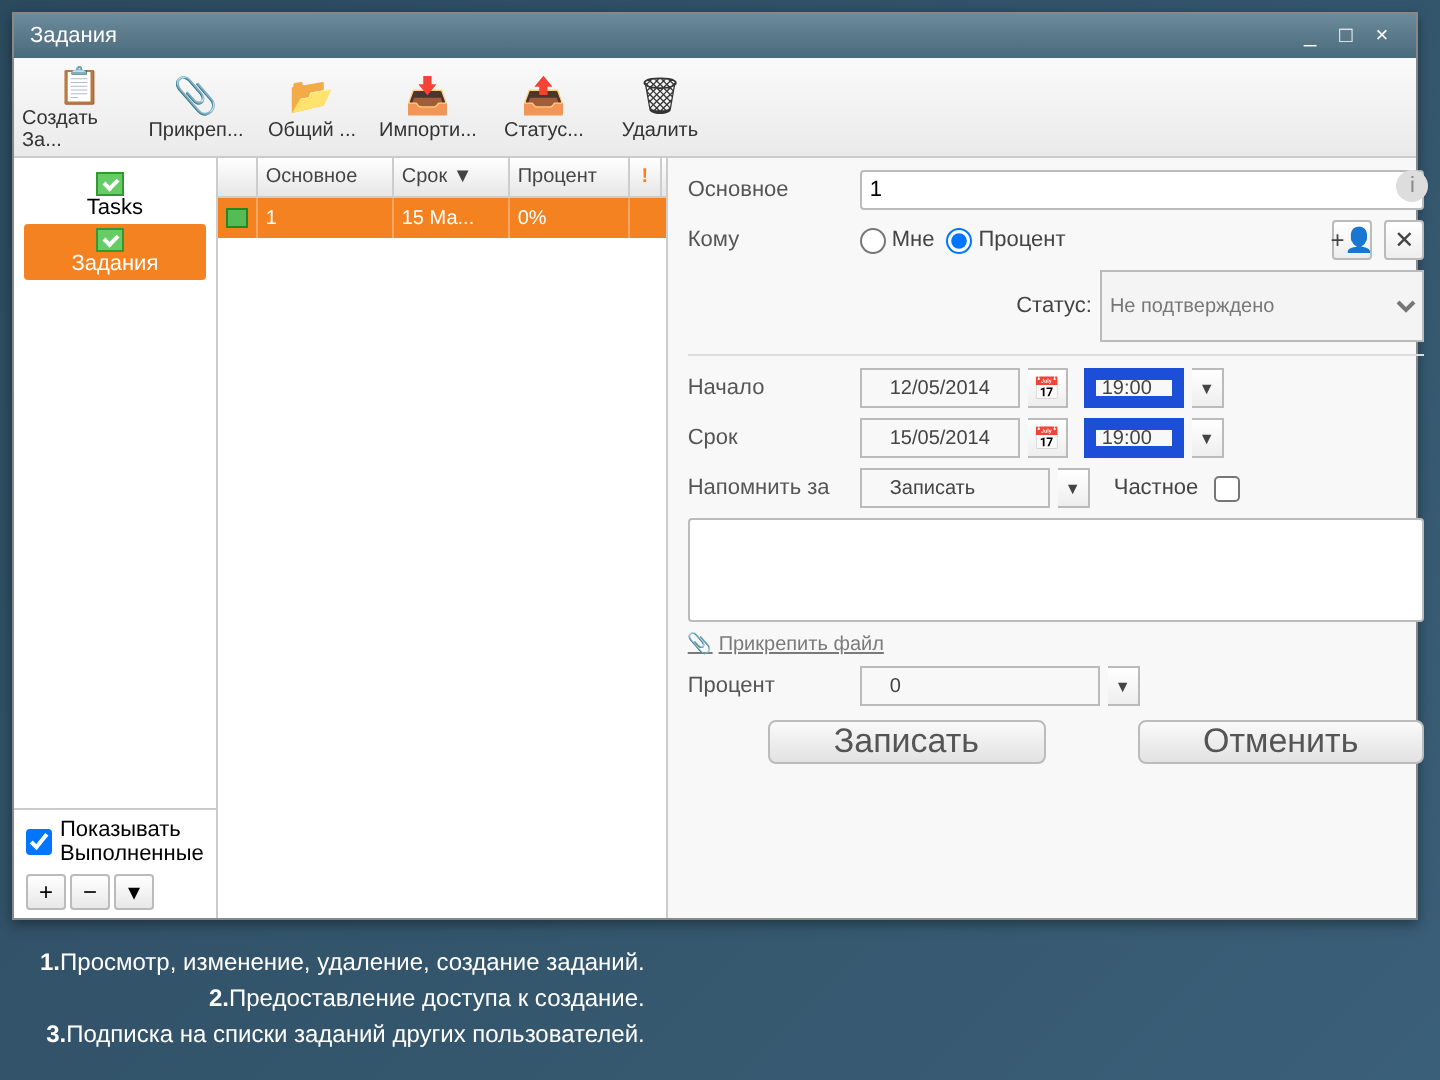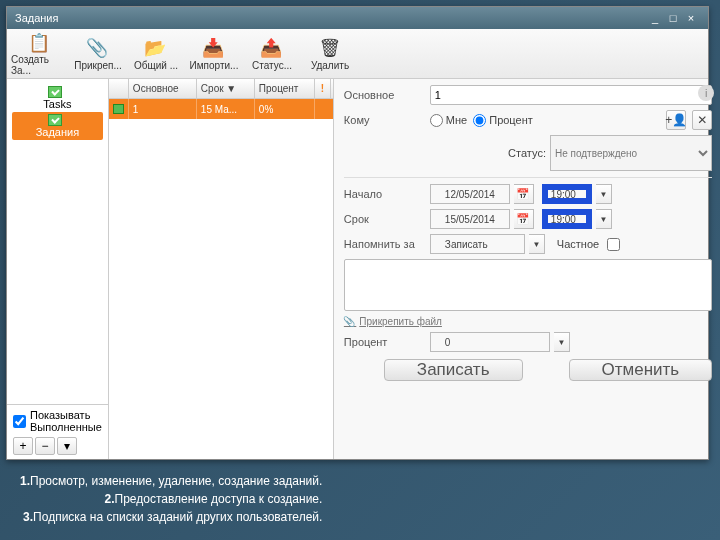--- a/index.html
+++ b/index.html
@@ -12,21 +12,21 @@
   .tbtn { width: 58px; display: flex; flex-direction: column; align-items:center; justify-content:center; font-size: 10px; color:#333; cursor:pointer; border-radius:3px; }
   .tbtn .ico { width:24px; height:24px; display:flex; align-items:center; justify-content:center; font-size:18px; }
   .body { display:flex; height: 380px; }
   .sidebar { width: 160px; background:#fff; border-right:1px solid #ccc; display:flex; flex-direction:column; }
   .tree { flex:1; padding:5px; font-size:11px; }
   .tree-item { display:flex; align-items:center; padding:2px; cursor:pointer; border-radius:2px;flex-direction:column; }
   .tree-item.sel { background:#f58220; color:#fff; }
   .tree-item .ti-ico { width:14px; height:12px; margin-right:4px; background:#6c6; border:1px solid #393; position:relative; }
   .tree-item .ti-ico::after{content:""; position:absolute; left:3px; top:2px; width:5px; height:3px; border-left:2px solid #fff; border-bottom:2px solid #fff; transform:rotate(-45deg);}
   .sidebar-footer { border-top:1px solid #ccc; padding:4px 6px; font-size:11px; display:flex; flex-direction:column; gap:4px; }
-  .sidebar-footer .cb { display:flex; align-items:center; gap:4px; }
+  .sidebar-footer .cb { display:flex; gap:4px; }
   .sidebar-footer .btns { display:flex; gap:2px; }
   .sidebar-footer .sbtn { width:20px; height:18px; border:1px solid #bbb; background:linear-gradient(#fff,#e8e8e8); font-size:12px; display:flex; align-items:center; justify-content:center; cursor:pointer; border-radius:2px;}
   .main { flex:1; display:flex; flex-direction:column; }
   .createbar { height:28px; padding:3px 8px; display:flex; align-items:center; }
   .createbar input { flex:1; height:22px; border:1px solid #bbb; padding:0 6px; font-size:11px; border-radius:3px; }
   .splitpane { flex:1; display:flex; }
   .listcol { width:225px; border-right:1px solid #ccc; display:flex; flex-direction:column; }
   .listhead { display:flex; height:20px; background:linear-gradient(#fff,#e6e6e6); border-bottom:1px solid #ccc; font-size:10px; color:#444; }
   .lh { border-right:1px solid #ccc; padding:3px 4px; display:flex; align-items:center;}
   .lh1{width:20px;} .lh2{width:68px;} .lh3{width:58px;} .lh4{width:60px;} .lh5{width:16px; color:#f58220; font-weight:bold; justify-content:center;}

